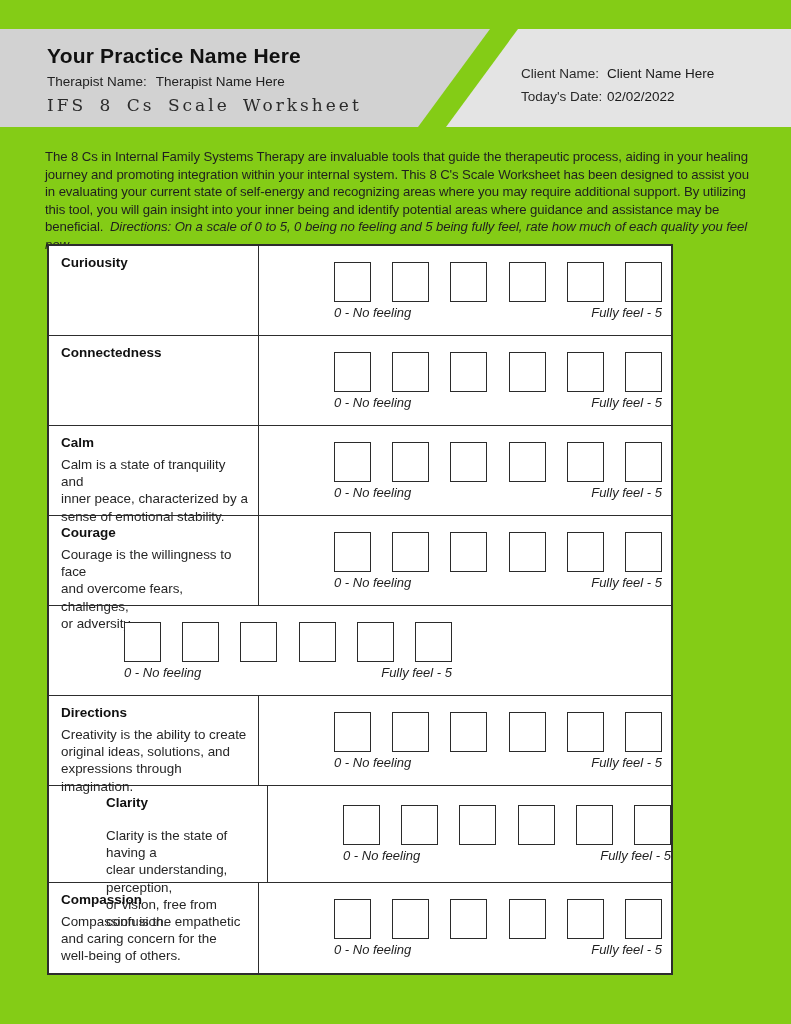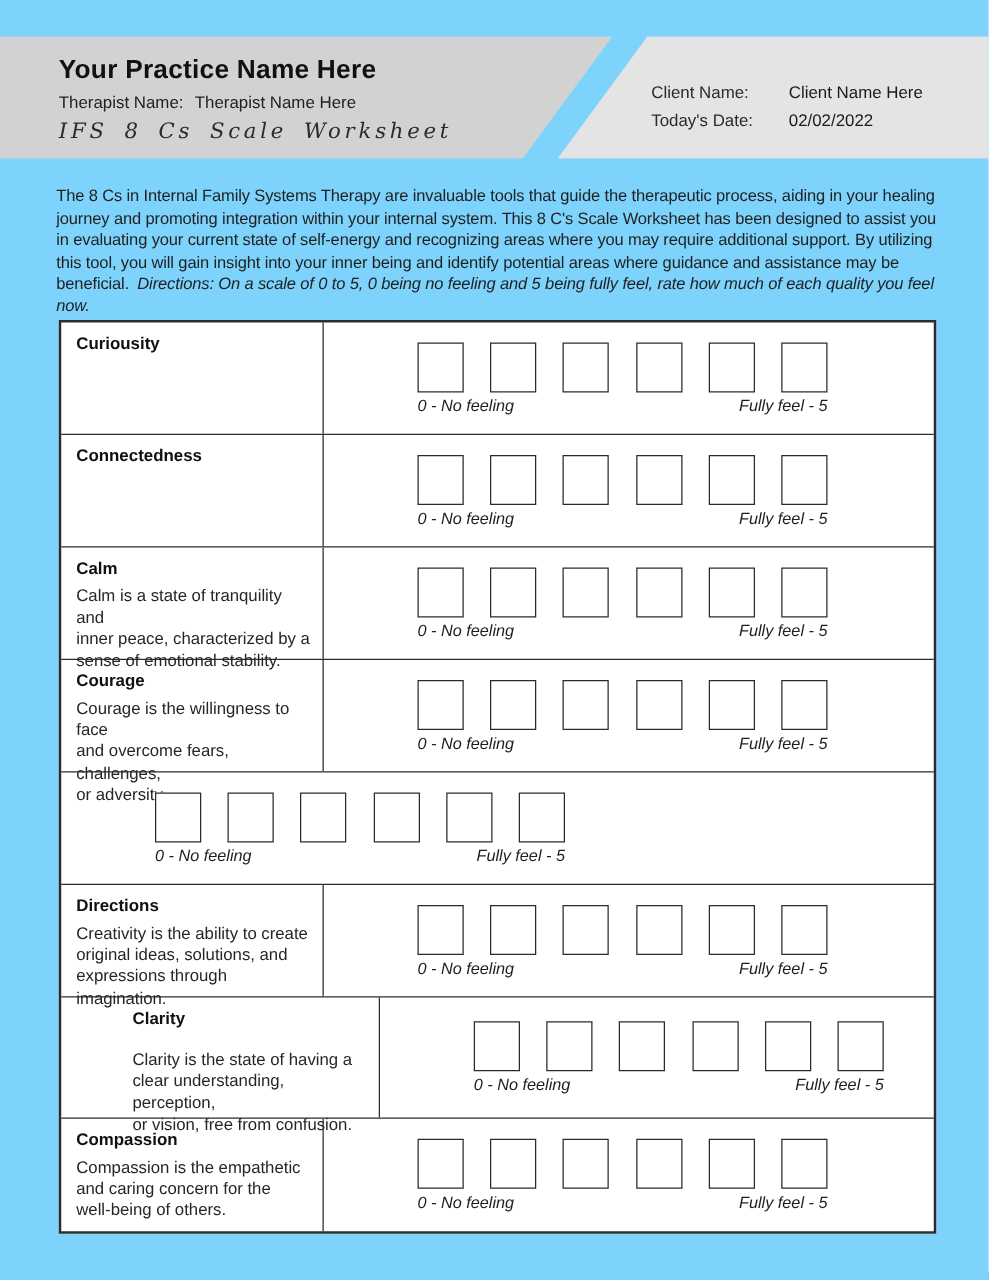--- a/index.html
+++ b/index.html
@@ -3,63 +3,62 @@
 <meta charset="utf-8">
 <style>
   * { margin: 0; padding: 0; box-sizing: border-box; }
   html, body { background: #ffffff; }
   body {
     width: 791px; height: 1024px;
     font-family: "Liberation Sans", sans-serif;
     position: relative;
     color: #1c1c1c;
   }
-  .page { position: relative; width: 791px; height: 1024px; background: #7dd3fc; overflow: hidden; }
+  .page { position: relative; width: 791px; height: 1024px; background: #84cc16; overflow: hidden; }
 
   
   .header-band { position: absolute; top: 29px; left: 0; width: 791px; height: 98px; }
   .header-left-panel {
     position: absolute; inset: 0;
     background: #d2d2d2;
     clip-path: polygon(0 0, 490px 0, 418px 100%, 0 100%);
   }
   .header-right-panel {
     position: absolute; inset: 0;
     background: #e4e4e4;
     clip-path: polygon(518px 0, 100% 0, 100% 100%, 446px 100%);
   }
   .header-left-content { position: absolute; top: 0; left: 47px; }
   .practice-name { margin-top: 15px; font-size: 21px; font-weight: bold; color: #111; letter-spacing: 0.2px; }
   .therapist-line { margin-top: 6px; font-size: 13.5px; color: #222; display: flex; gap: 9px; }
   .worksheet-title {
     margin-top: 6px;
     font-family: "DejaVu Serif", serif;
-    font-style: italic;
     font-size: 17px;
     letter-spacing: 3px;
     word-spacing: 5px;
     color: #2b2b2b;
   }
   .header-right-content { position: absolute; top: 37px; left: 521px; }
   .info-line { display: flex; margin-bottom: 8px; font-size: 13.5px; color: #2a2a2a; align-items: flex-end; }
   .info-label { width: 86px; }
-  .info-value { color: #1a1a1a; margin-left: 24px; }
+  .info-value { color: #1a1a1a; }
 
   
   .intro {
     position: absolute; top: 148px; left: 45px; width: 704px;
     font-size: 13.2px; line-height: 17.6px; color: #1f1f1f;
     letter-spacing: -0.1px;
     text-align: left;
   }
   .intro-directions { font-style: italic; padding-left: 3px; }
 
   
   .scale-table {
-    position: absolute; top: 256px; left: 47px; width: 702px;
+    position: absolute; top: 244px; left: 47px; width: 626px;
     border: 2px solid #2d2d2d; background: #fff;
   }
   .quality-row { display: flex; height: 90px; border-bottom: 1.5px solid #2d2d2d; }
   .quality-row:nth-child(7) { height: 97px; padding-left: 45px; }
   .quality-row:last-child { border-bottom: none; }
   .cell-left {
     width: 210px; border-right: 1.5px solid #2d2d2d;
     padding: 9px 10px 0 12px;
   }
   .quality-title { font-size: 13.5px; font-weight: bold; color: #101010; }

